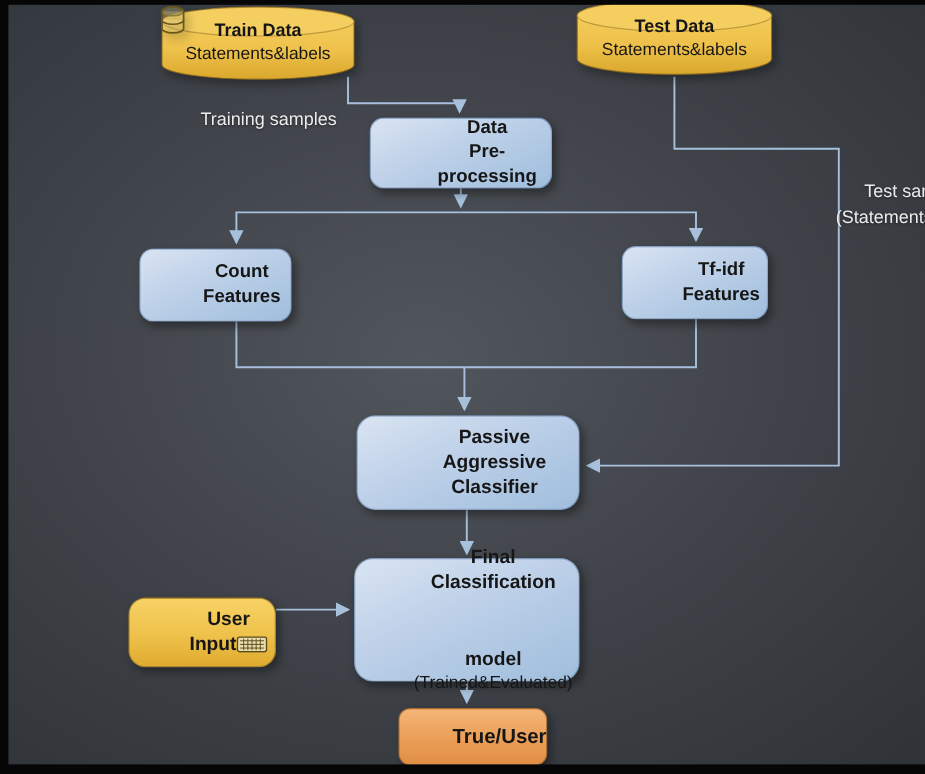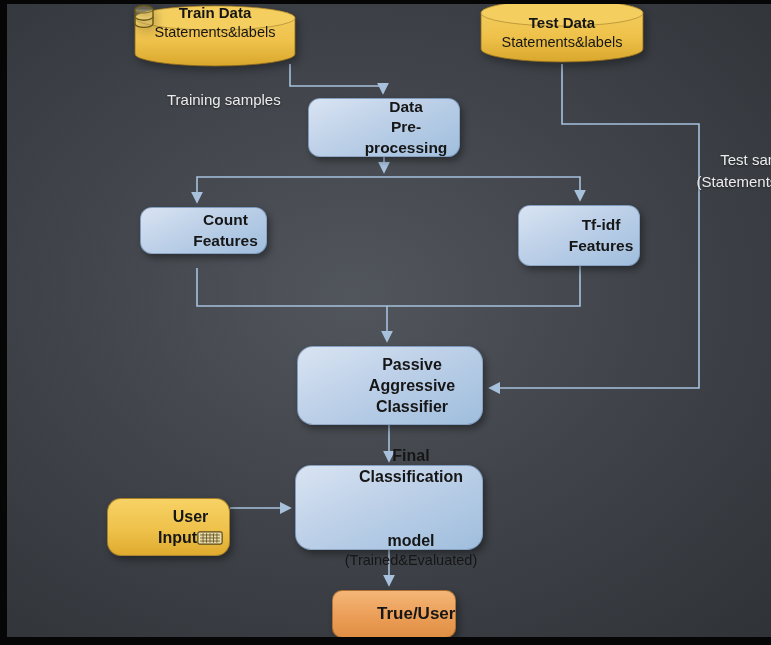--- a/index.html
+++ b/index.html
@@ -31,21 +31,21 @@
   .yellow{
     background:linear-gradient(180deg,#f7d265 0%,#eec14a 55%,#dfab2f 100%);
     border:1px solid rgba(150,115,35,.8);border-radius:14px;margin-top:18px;
   }
   .node .t{display:block;font-weight:bold;font-size:15.5px;line-height:1.32;}
   .node .s{display:block;font-weight:normal;font-size:14.5px;line-height:1.3;}
   .vcenter{display:flex;flex-direction:column;justify-content:center;}
 
   .cyl{position:absolute;z-index:10;text-align:center;color:#161616;}
   .cyl svg{position:absolute;left:0;top:0;filter:drop-shadow(3px 4px 4px rgba(0,0,0,.35));}
-  .cyl .txt{position:relative;z-index:2;}
+  .cyl .txt{position:relative;z-index:2;padding-top:13px;}
   .cyl .t{font-weight:bold;font-size:15px;line-height:1.25;}
   .cyl .s{font-weight:normal;font-size:14.5px;line-height:1.35;}
 
   .flabel{position:absolute;z-index:15;color:#ececec;font-size:15px;line-height:1.45;
           text-shadow:0 1px 2px rgba(0,0,0,.5);}
   .icon-inline{display:inline-block;vertical-align:-2px;}
 </style>
 </head>
 <body>
 
@@ -111,36 +111,36 @@
   <div class="flabel" style="left:678px;top:149px;width:172px;text-align:center;">
     <span style="display:block;">Test samples</span>
     <span style="display:block;">(Statements&amp;labels)</span>
   </div>
 
   <div class="node blue vcenter" style="left:308px;top:98px;width:152px;height:59px;">
     <span class="t">Data</span>
     <span class="t">Pre-processing</span>
   </div>
 
-  <div class="node blue vcenter" style="left:140px;top:207px;width:127px;height:47px;">
+  <div class="node blue vcenter" style="left:116px;top:207px;width:127px;height:61px;">
     <span class="t">Count</span>
     <span class="t">Features</span>
   </div>
 
   <div class="node blue vcenter" style="left:518px;top:205px;width:122px;height:61px;">
     <span class="t">Tf-idf</span>
     <span class="t">Features</span>
   </div>
 
   <div class="node blue vcenter" style="left:297px;top:346px;width:186px;height:79px;border-radius:16px;">
     <span class="t" style="font-size:16px;">Passive Aggressive</span>
     <span class="t" style="font-size:16px;">Classifier</span>
   </div>
 
-  <div class="node blue vcenter" style="left:295px;top:465px;width:188px;height:85px;border-radius:16px;">
+  <div class="node blue vcenter" style="left:295px;top:465px;width:188px;height:103px;border-radius:16px;">
     <span class="t" style="font-size:16px;">Final Classification</span>
     <span class="t" style="font-size:16px;margin-top:43px;">model</span>
     <span class="s">(Trained&amp;Evaluated)</span>
   </div>
 
   <div class="node yellow vcenter" style="left:107px;top:480px;width:123px;height:58px;">
     <span class="t" style="font-size:16px;"><span>User Input</span><svg class="icon-inline" width="26" height="14" viewBox="0 0 30 16">
           <rect x="1" y="1" width="28" height="14" rx="2" fill="#e9dcae" stroke="#5a4a18" stroke-width="1.4"></rect>
           <path d="M3.5 4.5 h23 M3.5 8 h23 M3.5 11.5 h23 M7 2.5 v11 M11 2.5 v11 M15 2.5 v11 M19 2.5 v11 M23 2.5 v11" stroke="#5a4a18" stroke-width="0.9"></path>
         </svg></span>

